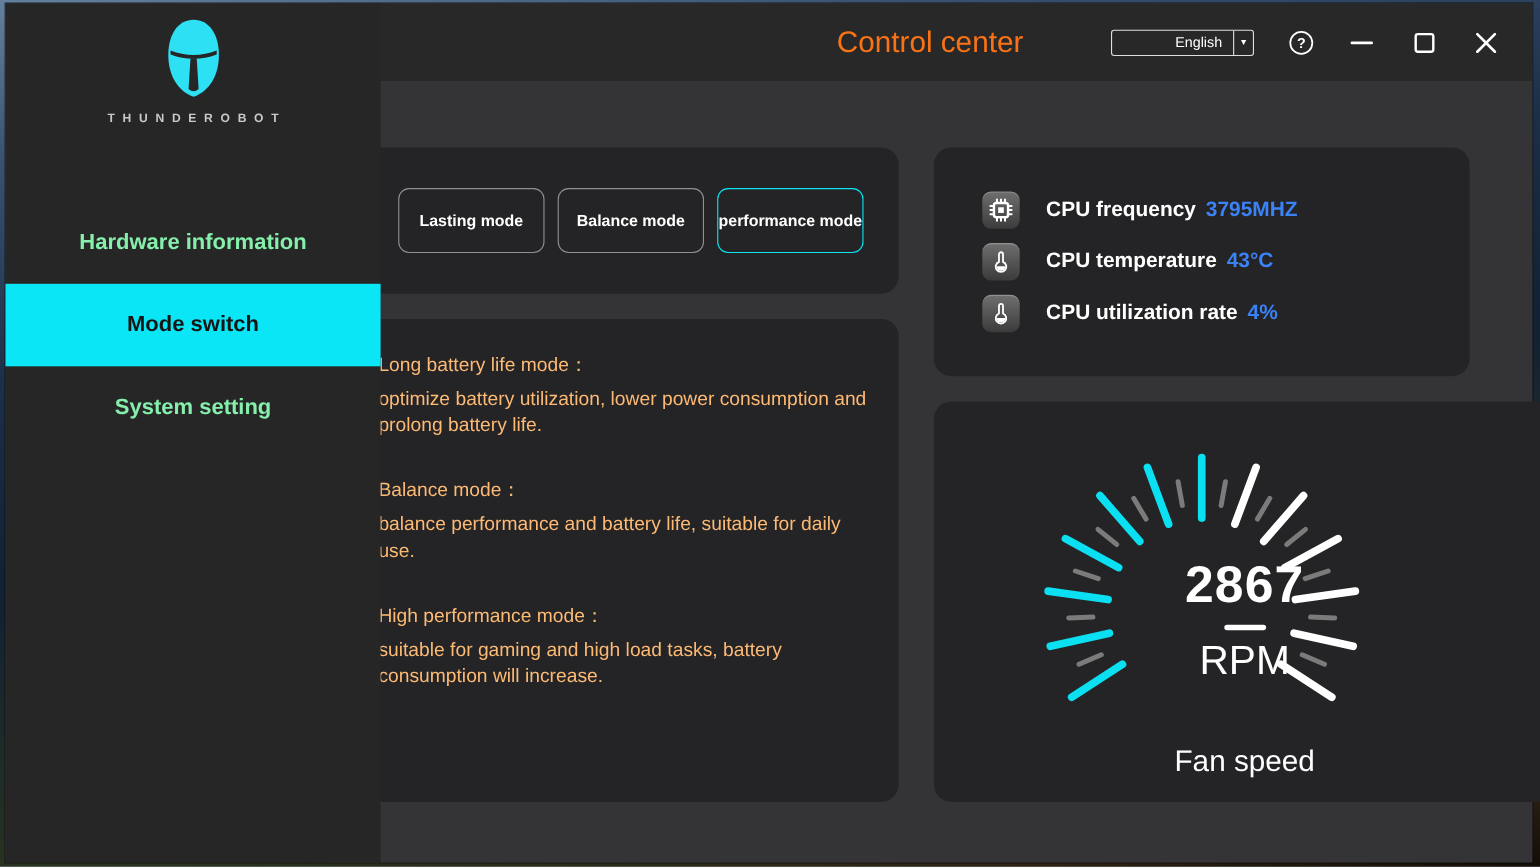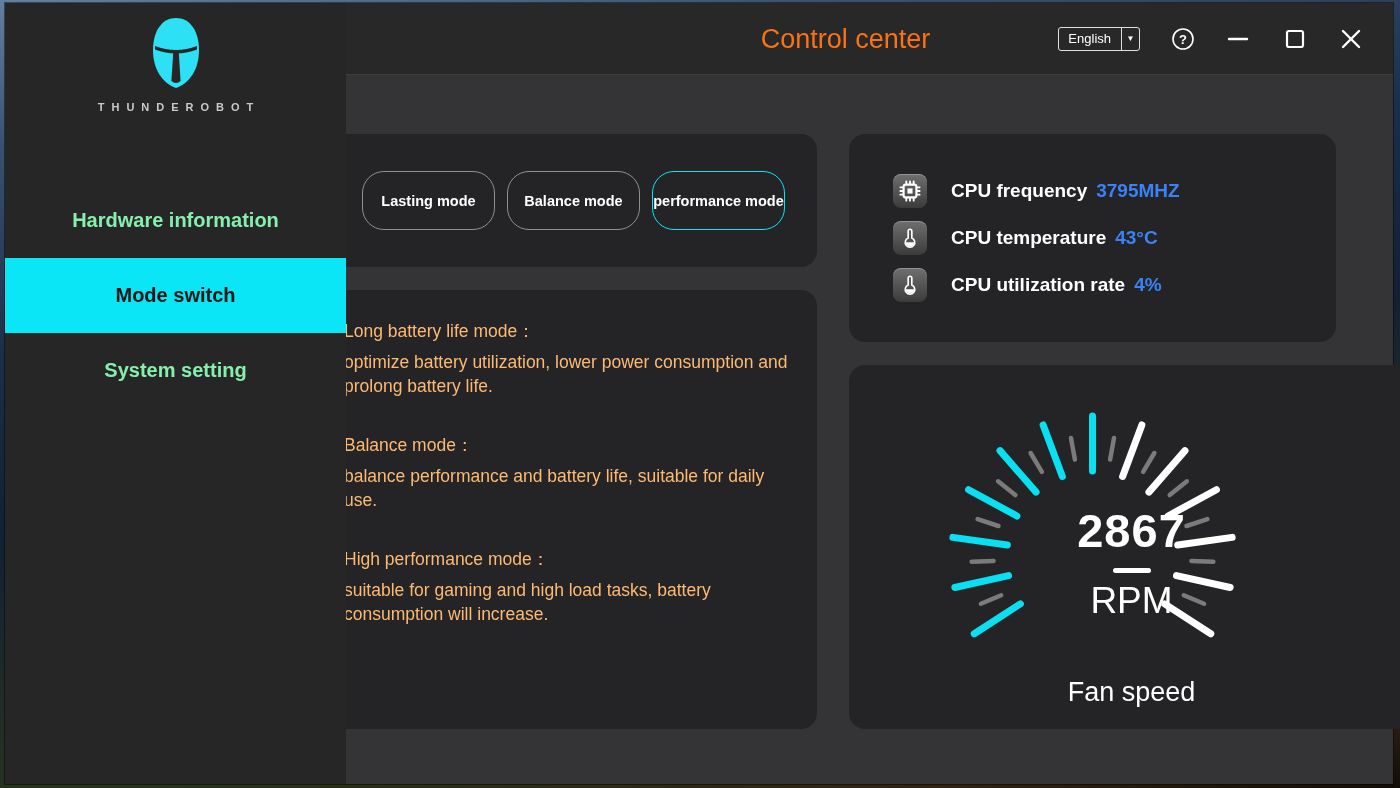--- a/index.html
+++ b/index.html
@@ -32,21 +32,21 @@
 
   
   .titlebar {
     position:absolute; left:293px; right:0; top:0; height:72px;
     background:#282829; border-bottom:1px solid #3c3c3d; z-index:2;
   }
   .titlebar .title {
     position:absolute; left:0; right:0; top:50%; transform:translateY(-50%);
     text-align:center; color:#f97316; font-size:27px; font-weight:400;
   }
-  .tb-ctl { position:absolute; top:50%; transform:translateY(-50%); }
+  .tb-ctl { position:absolute; top:50%; transform:translateY(-50%);padding-left:48px; }
   .lang-select {
     right:253px; height:24px; display:flex; align-items:stretch;
     border:1px solid #e0e0e0; border-radius:3px; color:#fff; cursor:pointer;
   }
   .lang-select .lang-value { font-size:13px; padding:3px 10px 0 9px; }
   .lang-select .lang-arrow {
     width:18px; border-left:1px solid #e0e0e0; display:flex;
     align-items:center; justify-content:center; font-size:8px; color:#fff;
   }
   .icon-btn { cursor:pointer; display:flex; align-items:center; justify-content:center; }
@@ -62,21 +62,21 @@
   }
   .card { position:absolute; background:#242426; border-radius:16px; }
   .card-modes { left:32px;  top:58px;  width:487px; height:133px; }
   .card-desc  { left:32px;  top:214px; width:487px; height:439px; }
   .card-stats { left:551px; top:58px;  width:487px; height:208px; }
   .card-fan   { left:551px; top:289px; width:565px; height:364px; }
 
   
   .mode-row { display:flex; gap:12px; padding:37px 32px 0 32px; }
   .mode-btn {
-    width:133px; height:59px; border:1.5px solid #909090; border-radius:22px;
+    width:133px; height:59px; border:1.5px solid #909090; border-radius:10px;
     background:transparent; color:#fff; font-size:14.5px; font-weight:bold;
     font-family:inherit; cursor:pointer;
   }
   .mode-btn.active { border-color:#0ae6f6; }
 
   
   .card-desc { padding:28px 20px 0 14px; color:#fdba74; }
   .desc-block { margin-bottom:34px; }
   .desc-heading { font-size:17.5px; line-height:26px; margin-bottom:6px; }
   .desc-body { font-size:17.5px; line-height:24px; }

